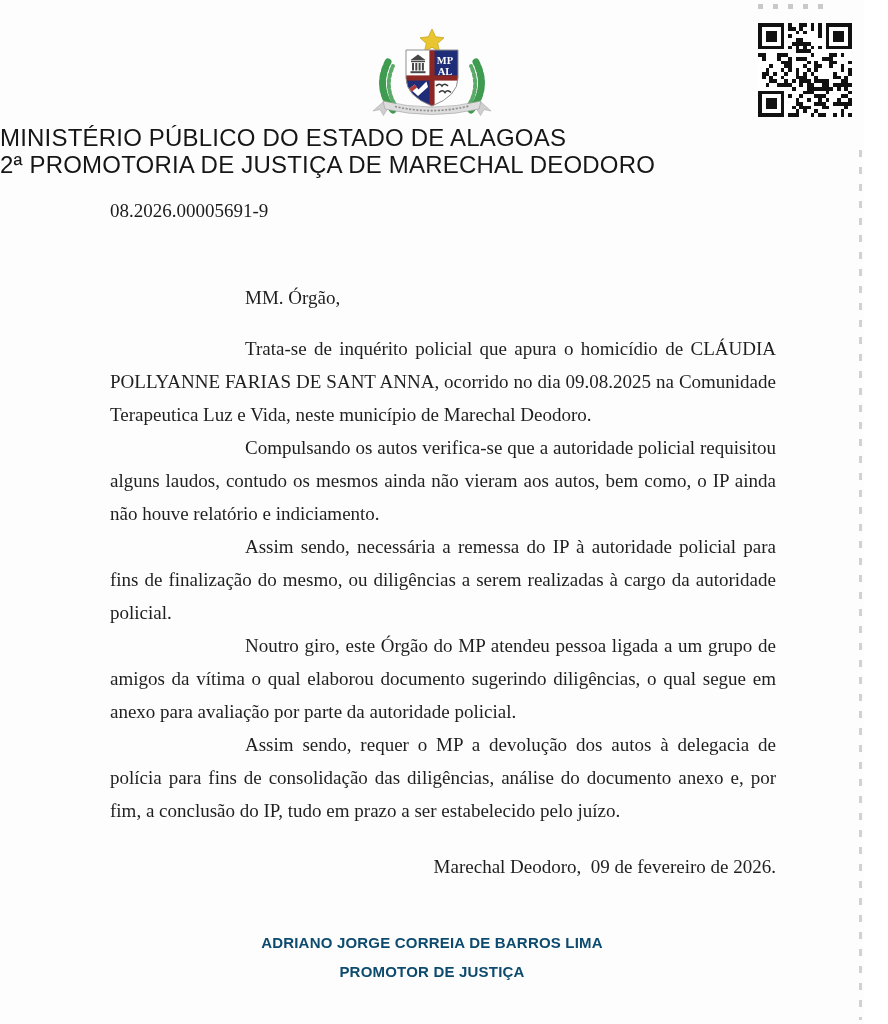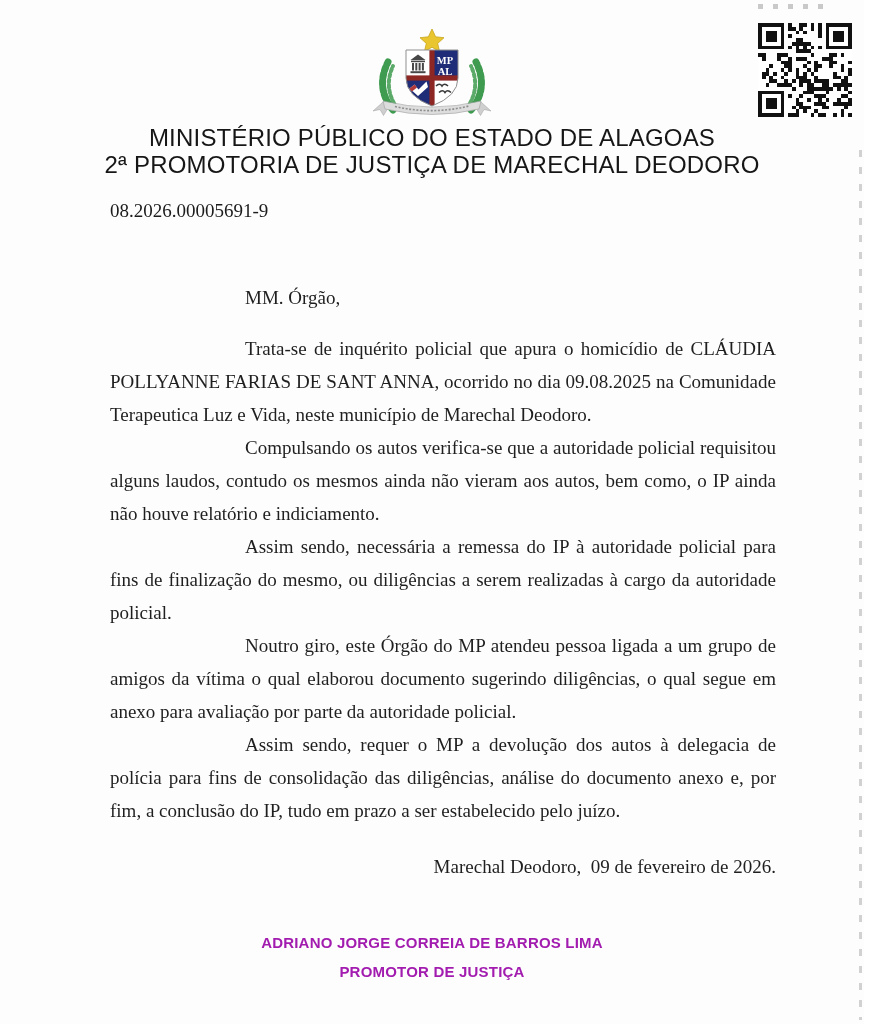--- a/index.html
+++ b/index.html
@@ -26,21 +26,21 @@
   .qr{
     position:absolute;top:23px;right:12px;width:94px;height:94px;
   }
   .qr svg{display:block;width:94px;height:94px;shape-rendering:crispEdges;}
   .emblem{
     position:absolute;top:26px;left:50%;transform:translateX(-50%);
     width:150px;height:96px;
   }
   .org-title{
     position:absolute;top:124px;left:0;right:0;
-    text-align:center;
+    text-align:left;
     font-family:"Liberation Sans", sans-serif;
     font-size:24px;line-height:27px;font-weight:400;
     color:#161616;
     letter-spacing:.2px;
   }
   .case-number{
     position:absolute;top:200px;left:110px;
     font-size:19px;color:#1c1c1c;
   }
   .body-text{
@@ -55,21 +55,21 @@
     margin-top:23px !important;
     text-indent:0 !important;
     text-align:right;
     white-space:pre-wrap;
   }
   .signature{
     position:absolute;top:928px;left:0;right:0;
     text-align:center;
     font-family:"Liberation Sans", sans-serif;
     font-weight:700;font-size:15px;line-height:29px;
-    color:#a21caf;letter-spacing:.2px;
+    color:#0c4a6e;letter-spacing:.2px;
   }
 </style>
 </head>
 <body>
 
 <div class="page">
 
   <div class="corner-marks"></div>
   <div class="edge-marks"></div>
 

